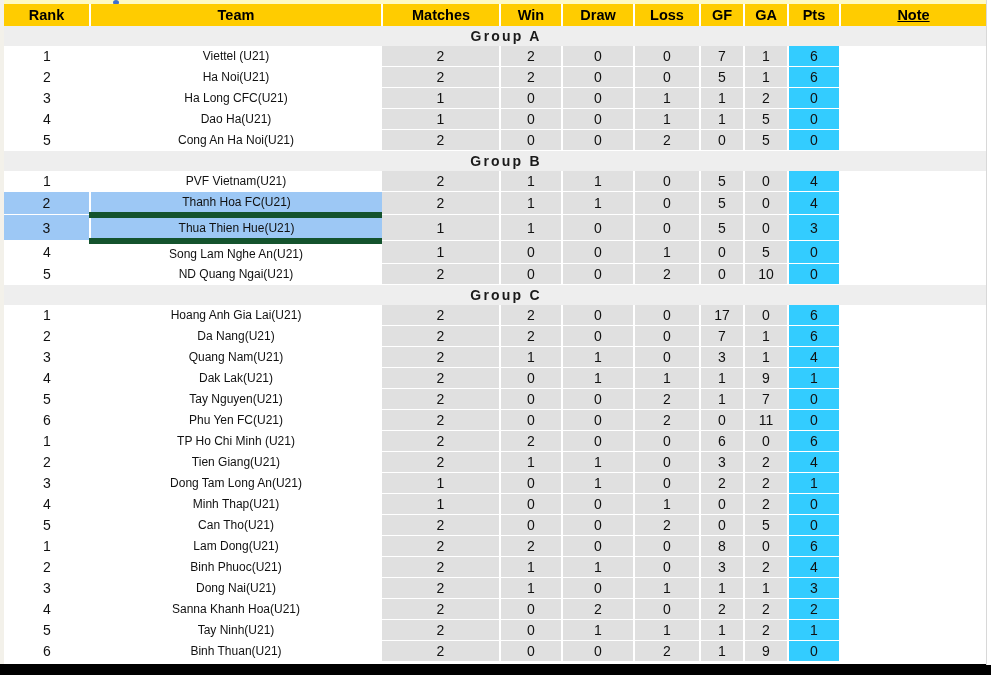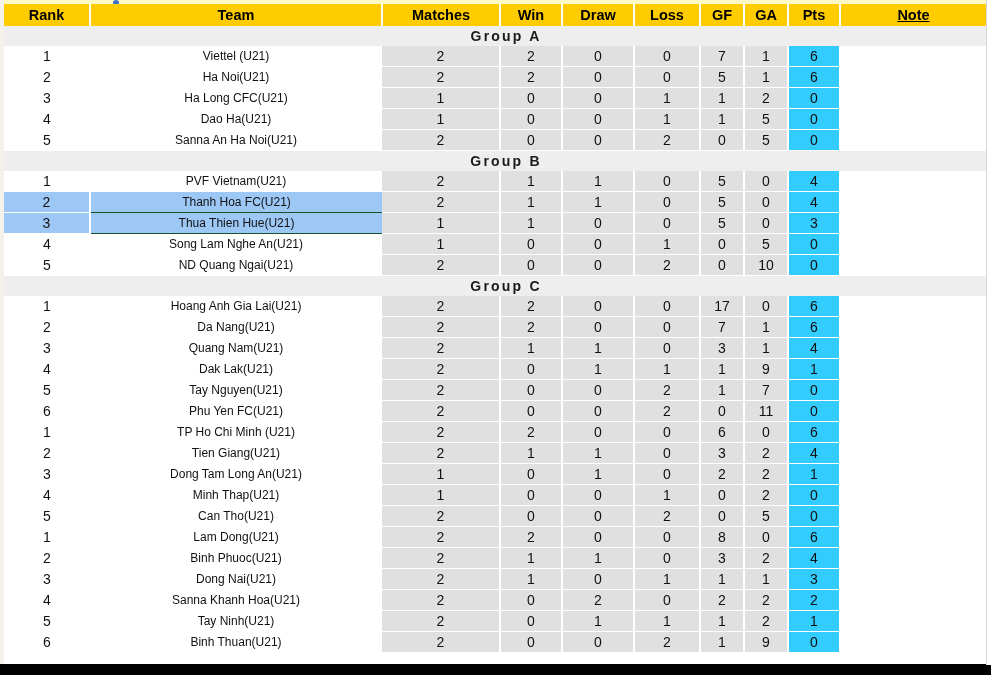--- a/index.html
+++ b/index.html
@@ -133,21 +133,21 @@
   
   tr.hl td.c-rank,
   tr.hl td.c-team {
     background: #9DC8F5;
   }
   tr.hl td.c-rank {
     border-bottom: 1px solid #ffffff;
     border-right: 2px solid #ffffff;
   }
   tr.hl td.c-team {
-    border-bottom: 1px solid #14532d;
+    border-bottom: 6px solid #14532d;
   }
 
   
   col.w-rank  { width: 86px; }
   col.w-team  { width: 292px; }
   col.w-match { width: 118px; }
   col.w-win   { width: 62px; }
   col.w-draw  { width: 72px; }
   col.w-loss  { width: 66px; }
   col.w-gf    { width: 44px; }
@@ -237,21 +237,21 @@
           <td class="c-stat">0</td>
           <td class="c-stat">0</td>
           <td class="c-stat">1</td>
           <td class="c-stat">1</td>
           <td class="c-stat">5</td>
           <td class="c-pts">0</td>
           <td class="c-note"></td>
         </tr>
         <tr class="data-row">
           <td class="c-rank">5</td>
-          <td class="c-team">Sanna An Ha Noi(U21)</td>
+          <td class="c-team">Cong An Ha Noi(U21)</td>
           <td class="c-stat">2</td>
           <td class="c-stat">0</td>
           <td class="c-stat">0</td>
           <td class="c-stat">2</td>
           <td class="c-stat">0</td>
           <td class="c-stat">5</td>
           <td class="c-pts">0</td>
           <td class="c-note"></td>
         </tr>
         <tr class="group-row">

